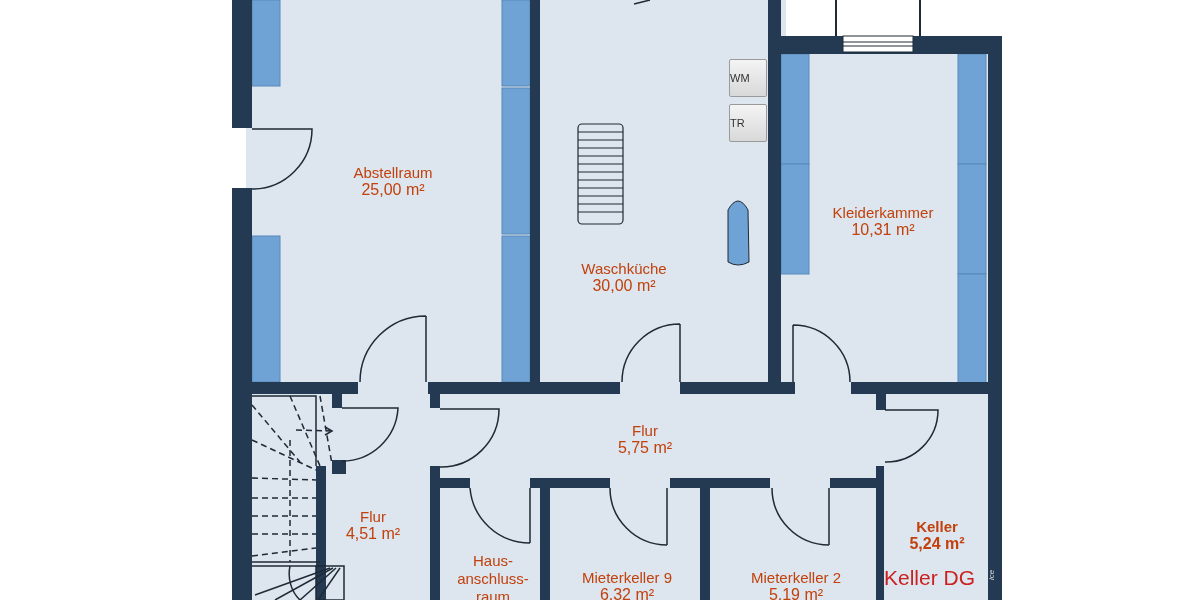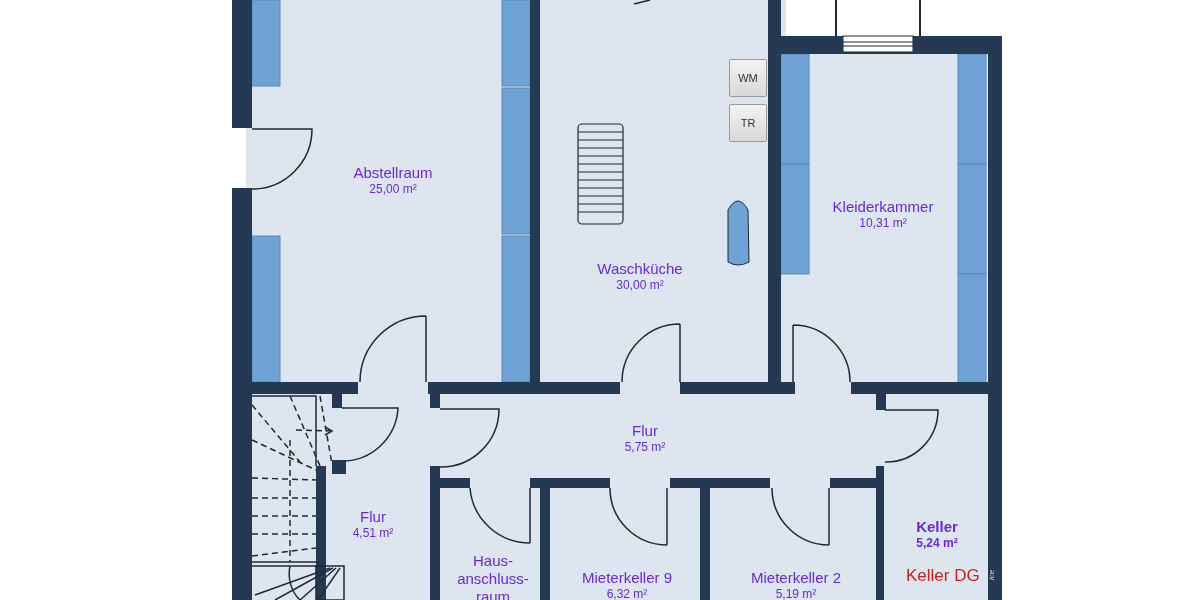--- a/index.html
+++ b/index.html
@@ -4,41 +4,40 @@
   <style>
     html, body { margin: 0; padding: 0; }
     body {
       width: 1200px; height: 600px; overflow: hidden;
       background: #ffffff;
       font-family: "Liberation Sans", sans-serif;
       position: relative;
     }
     #plan { position: absolute; left: 0; top: 0; width: 1200px; height: 600px; }
     .room-label {
-      position: absolute; text-align: center; color: #6d28d9;
+      position: absolute; text-align: center; color: #c2410c;
       font-family: "Liberation Sans", sans-serif;
       transform: translateX(-50%);
       white-space: nowrap;
     }
     .room-name { font-size: 15px; line-height: 18px; display: block; }
-    .room-area { font-size: 12px; line-height: 15px; display: block; }
+    .room-area { font-size: 16px; line-height: 15px; display: block; }
     .appliance {
       position: absolute; width: 38px; height: 38px;
       background: linear-gradient(#f4f4f4, #d8d8d8);
       border: 1px solid #9a9a9a; border-radius: 2px;
       box-sizing: border-box;
-      display: flex; align-items: center; justify-content: center;
+      display: flex; align-items: center; 
       font-size: 11px; color: #333;
       font-family: "Liberation Sans", sans-serif;
     }
     .floor-tag {
       position: absolute; left: 884px; top: 566px;
-      color: #cc1f1f; font-size: 17px;
-      font-family: "Liberation Sans", sans-serif;
-      padding-left: 22px;
+      color: #cc1f1f; font-size: 21px;
+      font-family: "Liberation Sans", sans-serif;
     }
     .watermark {
       position: absolute; left: 987px; top: 580px;
       font-size: 8px; color: #dddddd;
       transform: rotate(-90deg); transform-origin: left top;
       font-style: italic;
     }
   </style>
 </head>
 <body>
@@ -185,25 +184,25 @@
   <span>WM</span>
 </div>
 <div class="appliance" style="left:729px; top:104px;">
   <span>TR</span>
 </div>
 
 <div class="room-label" style="left:393px; top:164px;">
   <span class="room-name">Abstellraum</span>
   <span class="room-area">25,00 m²</span>
 </div>
-<div class="room-label" style="left:640px; top:260px;">
+<div class="room-label" style="left:624px; top:260px;">
   <span class="room-name">Waschküche</span>
   <span class="room-area">30,00 m²</span>
 </div>
-<div class="room-label" style="left:883px; top:198px;">
+<div class="room-label" style="left:883px; top:204px;">
   <span class="room-name">Kleiderkammer</span>
   <span class="room-area">10,31 m²</span>
 </div>
 <div class="room-label" style="left:645px; top:422px;">
   <span class="room-name">Flur</span>
   <span class="room-area">5,75 m²</span>
 </div>
 <div class="room-label" style="left:373px; top:508px;">
   <span class="room-name">Flur</span>
   <span class="room-area">4,51 m²</span>

